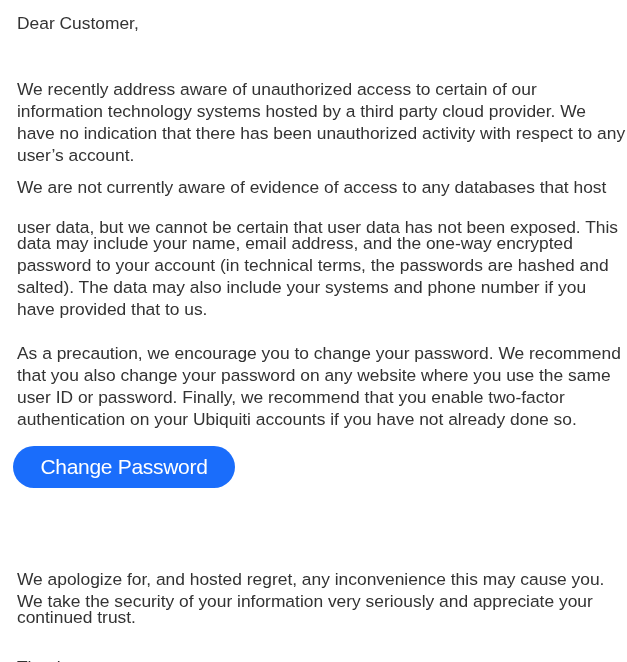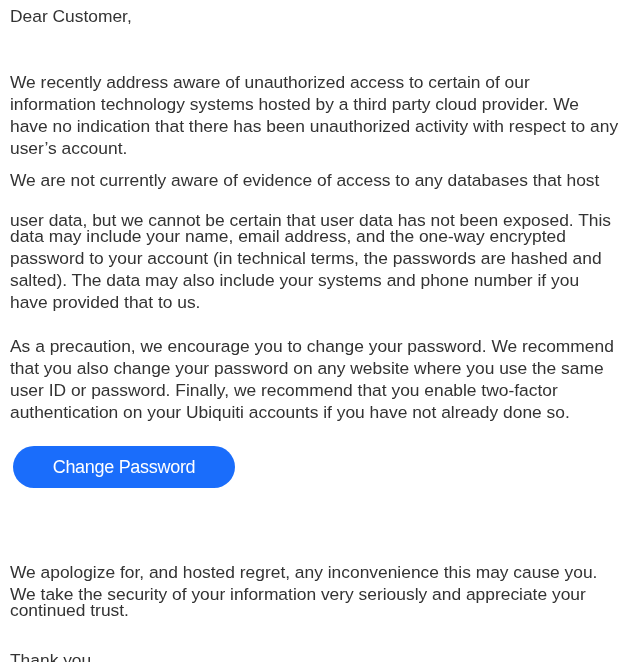--- a/index.html
+++ b/index.html
@@ -4,29 +4,29 @@
 <style>
   html, body { margin: 0; padding: 0; background: #ffffff; }
   body {
     width: 627px; height: 662px; overflow: hidden;
     font-family: "Liberation Sans", sans-serif;
     color: #333333;
     font-size: 17.4px;
     line-height: 22px;
   }
   .email { position: relative; width: 627px; height: 662px; }
-  .p { position: absolute; left: 9px; margin: 1px; white-space: nowrap; }
+  .p { position: absolute; left: 9px; margin: 8px; white-space: nowrap; }
   .btn {
     position: absolute;
     height: 42px;
     border-radius: 21px;
     background: #1a6dfb;
     color: #ffffff;
     font-family: "Liberation Sans", sans-serif;
-    font-size: 18px;
+    font-size: 21px;
     letter-spacing: -0.3px;
     border: none;
     display: flex; align-items: center; justify-content: center;
     cursor: pointer;
   }
 </style>
 </head>
 <body>
 
 <div class="email">

